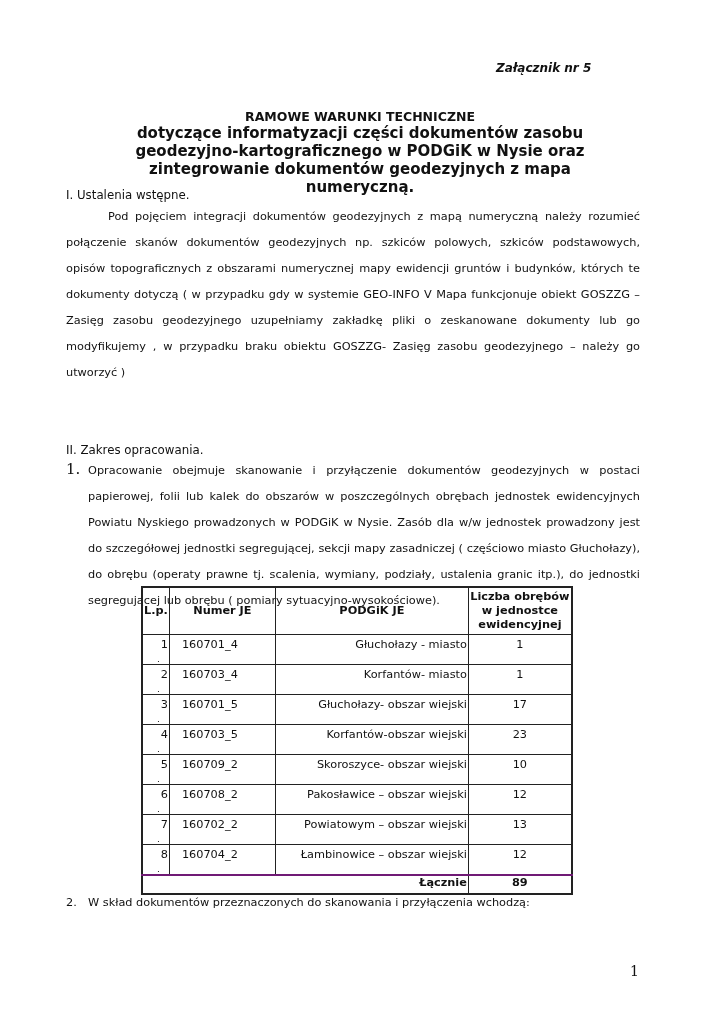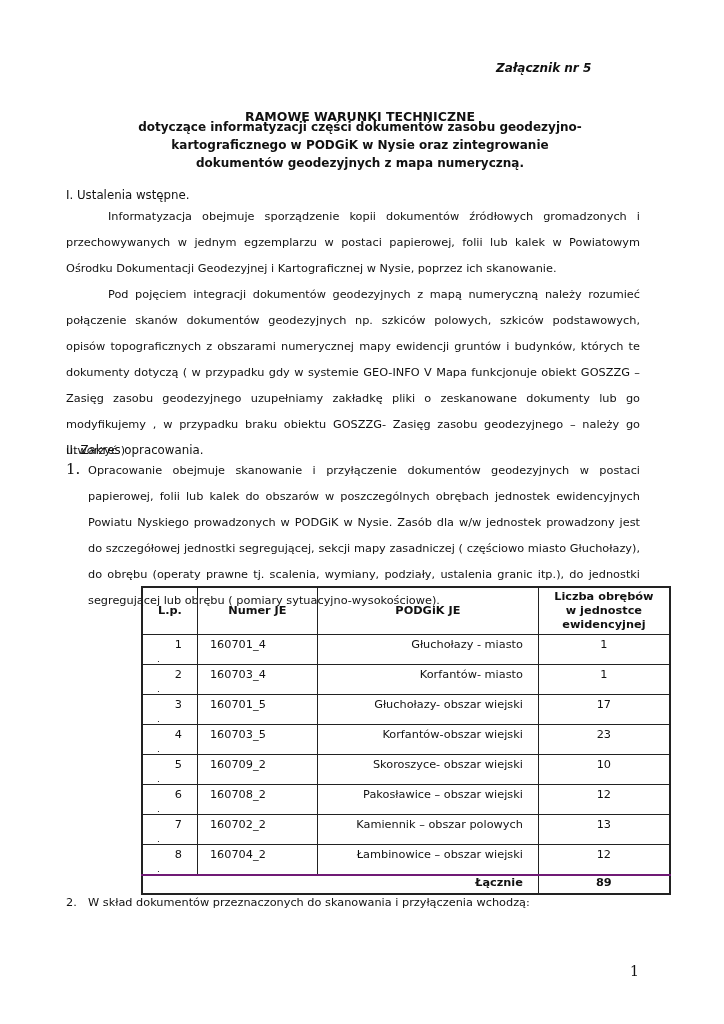--- a/index.html
+++ b/index.html
@@ -2,30 +2,30 @@
 <html><head>
   <meta charset="utf-8">
   <style>
     html, body { margin:0; padding:0; background:#ffffff; }
     body { width:724px; height:1024px; position:relative; overflow:hidden;
       font-family:"DejaVu Sans", sans-serif; color:#111; }
     .abs { position:absolute; }
     .attach { left:496px; top:61px; font-size:12px; font-weight:bold; font-style:italic; }
     .title { left:60px; width:600px; text-align:center; font-weight:bold; }
     .t1 { top:109px; font-size:12.5px; }
-    .t2 { top:118px; font-size:12px; line-height:18px; }
+    .t2 { top:124px; font-size:15px; line-height:18px; }
     .sec { left:66px; font-size:11.8px; font-weight:normal; }
     .para { left:66px; width:574px; font-size:11.3px; line-height:26px; text-align:justify; }
     .para p { margin:0; }
     .indent { text-indent:42px; }
     .item1 { left:66px; width:574px; font-size:11.3px; line-height:26px; }
     .num1 { position:absolute; left:0; top:-2px; font-family:"DejaVu Serif", serif; font-size:15px; }
     .item1body { margin-left:22px; text-align:justify; }
     table.je { position:absolute; left:141px; top:586px; border-collapse:collapse; border:2px solid #222; font-size:11.3px; }
-    table.je th, table.je td { border:1px solid #222; padding:0 15px; vertical-align:top; }
+    table.je th, table.je td { border:1px solid #222; padding:0 1px; vertical-align:top; }
     table.je th { font-weight:bold; vertical-align:middle; height:46px; line-height:14px; }
     table.je td { height:26px; line-height:14px; padding-top:3px; }
     .c-lp { width:22px; text-align:right; position:relative; }
     .c-lp .dot { position:absolute; left:14px; top:17px; font-size:9px; }
     .c-num { width:92px; text-align:left; padding-left:12px !important; }
     .c-name { width:190px; text-align:right; }
     .c-cnt { width:100px; text-align:center; }
     tr.total td { font-weight:bold; height:17px; padding-top:0; border-top:2px solid #701a75; }
     .item2 { left:66px; top:885px; font-size:11.3px;margin-top:11px; }
     .item2 .n { display:inline-block; width:22px; }
@@ -37,21 +37,20 @@
 <div class="abs attach">Załącznik nr 5</div>
 
 <div class="abs title t1">RAMOWE WARUNKI TECHNICZNE</div>
 <div class="abs title t2">
   <div style="width:450px;margin:0 auto;">dotyczące informatyzacji części dokumentów zasobu geodezyjno-kartograficznego w PODGiK w Nysie oraz zintegrowanie dokumentów geodezyjnych z mapa numeryczną.</div>
 </div>
 
 <div class="abs sec" style="top:188px;">I. Ustalenia wstępne.</div>
 
 <div class="abs para" style="top:204px;">
-  <p class="indent">Informatyzacja obejmuje sporządzenie kopii dokumentów źródłowych gromadzonych i przechowywanych w jednym egzemplarzu w  postaci papierowej, folii lub kalek w Powiatowym Ośrodku Dokumentacji Geodezyjnej i Kartograficznej w Nysie, poprzez ich skanowanie.</p>
   <p class="indent">Pod pojęciem integracji dokumentów geodezyjnych z mapą numeryczną należy rozumieć połączenie skanów dokumentów geodezyjnych np. szkiców polowych, szkiców podstawowych, opisów topograficznych z obszarami numerycznej mapy ewidencji gruntów i budynków, których te dokumenty dotyczą ( w przypadku gdy w systemie GEO-INFO V Mapa funkcjonuje obiekt GOSZZG – Zasięg zasobu geodezyjnego uzupełniamy zakładkę pliki o zeskanowane dokumenty lub go modyfikujemy , w przypadku braku obiektu GOSZZG- Zasięg zasobu geodezyjnego – należy go utworzyć )</p>
 </div>
 
 <div class="abs sec" style="top:443px;">II. Zakres opracowania.</div>
 
 <div class="abs item1" style="top:458px;">
   <span class="num1">1.</span>
   <div class="item1body">Opracowanie obejmuje skanowanie i przyłączenie dokumentów geodezyjnych w postaci papierowej, folii lub kalek do obszarów w poszczególnych obrębach jednostek ewidencyjnych Powiatu Nyskiego  prowadzonych w PODGiK w Nysie. Zasób dla w/w jednostek prowadzony jest do szczegółowej jednostki segregującej, sekcji mapy zasadniczej ( częściowo miasto Głuchołazy), do obrębu (operaty prawne tj. scalenia, wymiany, podziały, ustalenia granic itp.), do jednostki segregującej lub obrębu ( pomiary sytuacyjno-wysokościowe).</div>
 </div>
 
@@ -97,21 +96,21 @@
       </tr>
       <tr>
         <td class="c-lp"><span>6</span><span class="dot">.</span></td>
         <td class="c-num"><span>160708_2</span></td>
         <td class="c-name"><span>Pakosławice – obszar wiejski</span></td>
         <td class="c-cnt"><span>12</span></td>
       </tr>
       <tr>
         <td class="c-lp"><span>7</span><span class="dot">.</span></td>
         <td class="c-num"><span>160702_2</span></td>
-        <td class="c-name"><span>Kamiennik – obszar polowych</span></td>
+        <td class="c-name"><span>Powiatowym – obszar wiejski</span></td>
         <td class="c-cnt"><span>13</span></td>
       </tr>
       <tr>
         <td class="c-lp"><span>8</span><span class="dot">.</span></td>
         <td class="c-num"><span>160704_2</span></td>
         <td class="c-name"><span>Łambinowice – obszar wiejski</span></td>
         <td class="c-cnt"><span>12</span></td>
       </tr>
     </tbody>
   <tfoot>

